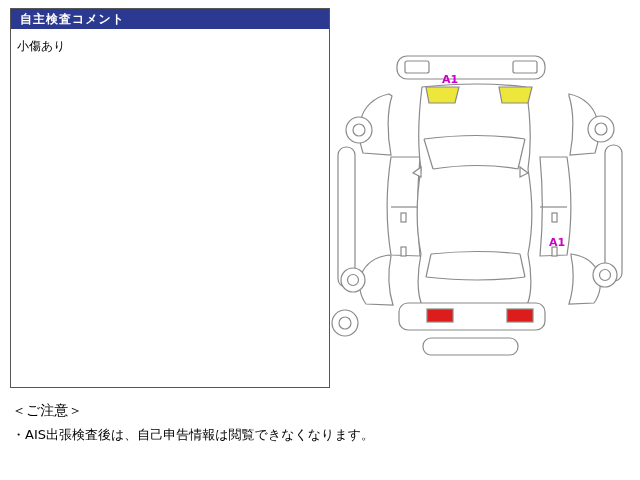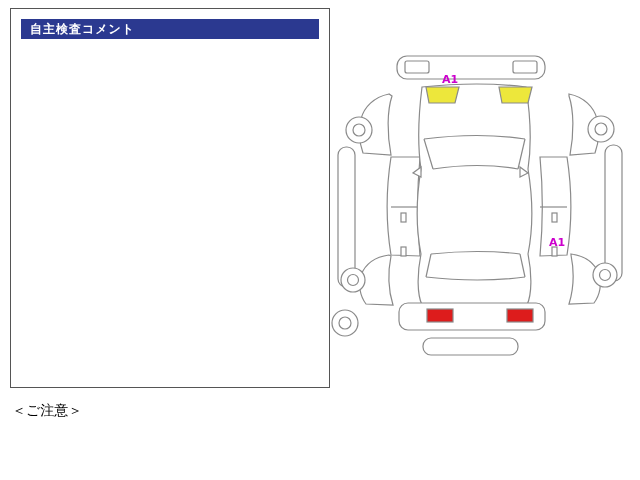--- a/index.html
+++ b/index.html
@@ -2,38 +2,39 @@
 <html><head>
 <meta charset="utf-8">
 <style>
   html,body{margin:0;padding:0;}
   body{
     width:640px;height:480px;background:#ffffff;position:relative;
     font-family:"DejaVu Sans","Liberation Sans",sans-serif;color:#000;
   }
   .comment-box{
     position:absolute;left:10px;top:8px;width:320px;height:380px;
-    border:1px solid #555;background:#fff;box-sizing:border-box;padding:10px;
+    border:1px solid #555;background:#fff;box-sizing:border-box;padding:0;
   }
   .comment-header{
     background:#2b3990;color:#fff;font-size:12px;font-weight:bold;
     height:20px;line-height:20px;padding-left:9px;letter-spacing:1px;
   }
   .comment-text{font-size:12px;padding:9px 6px;}
   .diagram-wrap{position:absolute;left:329px;top:49px;width:300px;height:320px;}
   .notice{position:absolute;left:12px;top:401px;}
   .notice-title{font-size:14px;line-height:18px;margin-bottom:7px;}
   .notice-item{font-size:13px;line-height:18px;margin-bottom:7px;}
   svg text.dmg{font-family:"DejaVu Sans","Liberation Sans",sans-serif;font-size:11px;font-weight:bold;}
 </style>
 </head>
 <body>
 
 <div class="comment-box">
   <div class="comment-header">自主検査コメント</div>
+  <div class="comment-text">小傷あり</div>
 </div>
 
 <div class="diagram-wrap">
 <svg width="300" height="320" viewBox="0 0 300 320">
   <g stroke="#8a8a8a" stroke-width="1.2" fill="#ffffff">
 
     <rect x="9" y="98" width="17" height="140" rx="8"></rect>
 
     <rect x="276" y="96" width="17" height="136" rx="8"></rect>
 
@@ -93,13 +94,14 @@
     <circle cx="16" cy="274" r="6"></circle>
   </g>
 
   <text class="dmg" x="113" y="34" stroke="none" fill="#cc00cc">A1</text>
   <text class="dmg" x="220" y="197" stroke="none" fill="#cc00cc">A1</text>
 </svg>
 </div>
 
 <div class="notice">
   <div class="notice-title">＜ご注意＞</div>
+  <div class="notice-item">・AIS出張検査後は、自己申告情報は閲覧できなくなります。</div>
 </div>
 
 </body></html>

